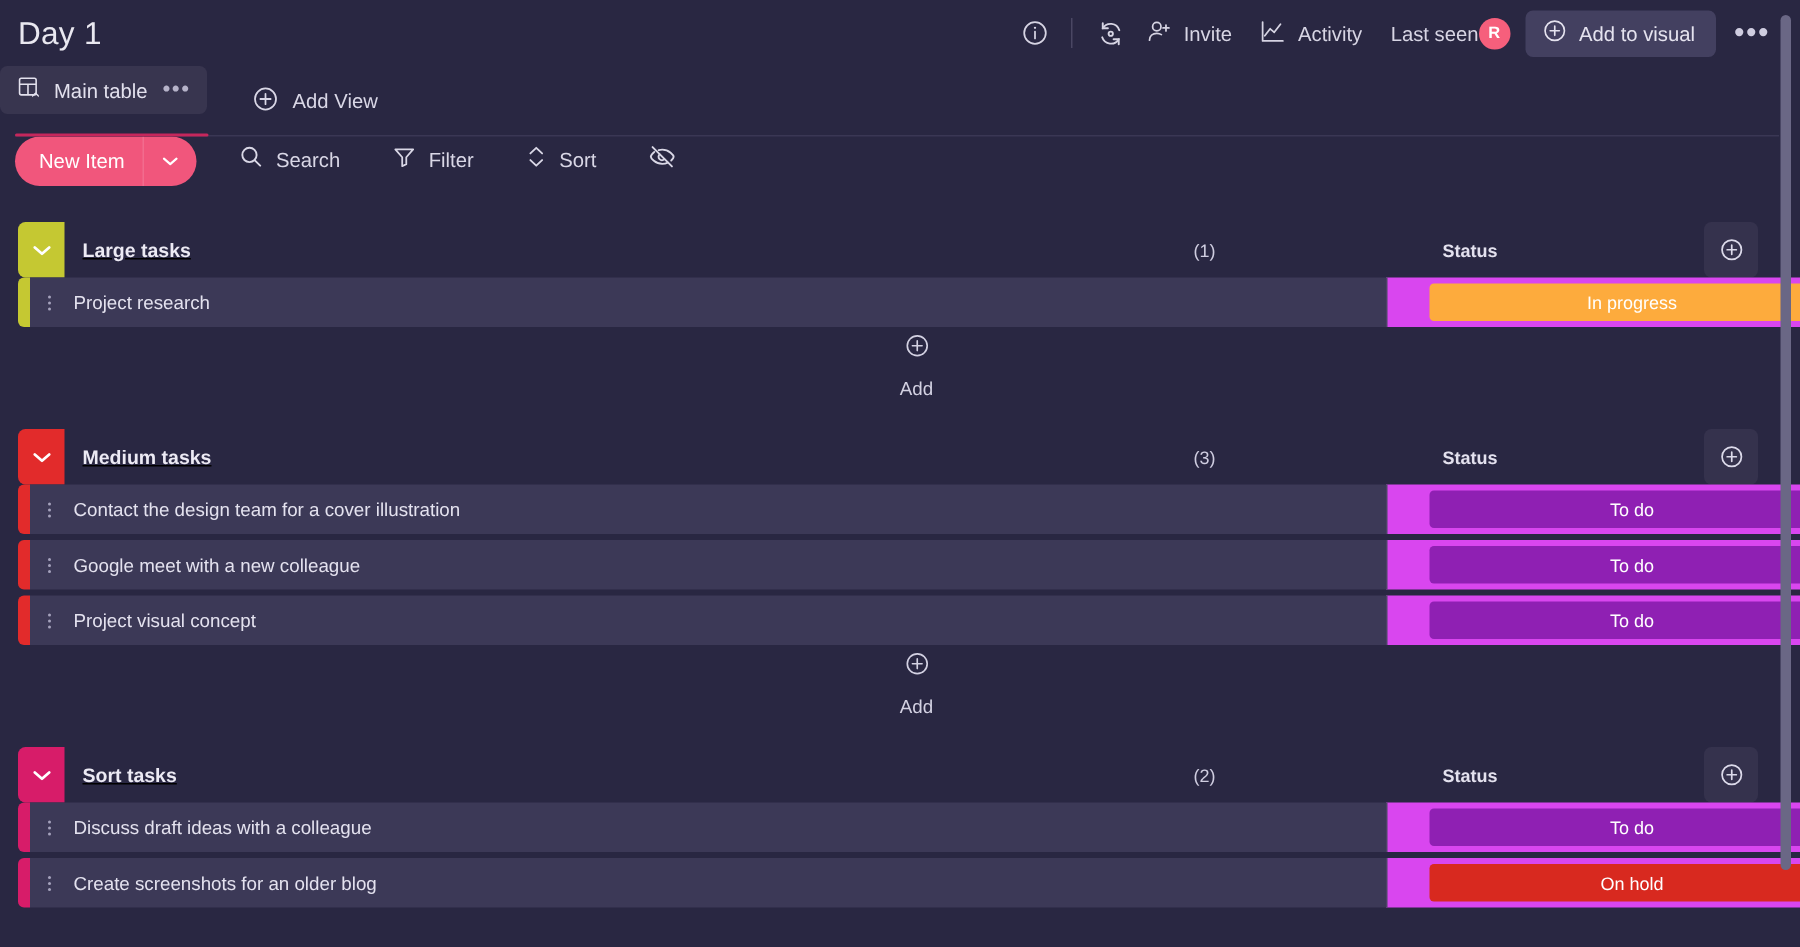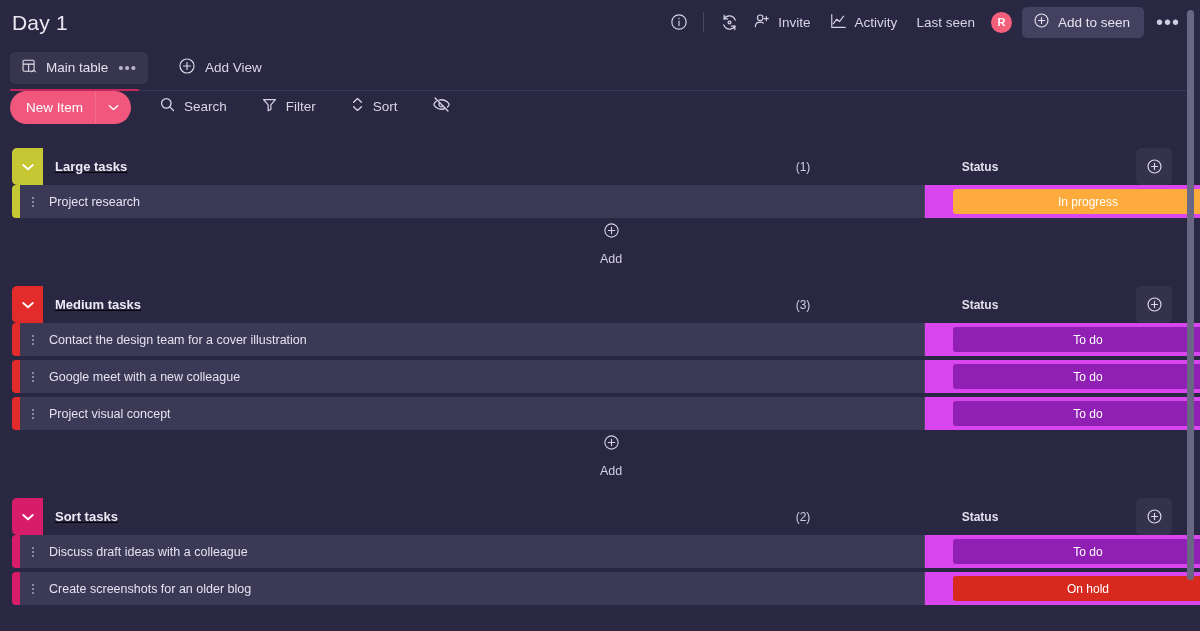--- a/index.html
+++ b/index.html
@@ -33,21 +33,21 @@
   }
   .ticon svg { display:block; }
   .vdiv { width:1px; height:20px; background:#4a4763; margin: 0 10px 0 9px; }
   .tbtn {
     display: flex; align-items: center; gap: 7px;
     height: 30px; padding: 0 9px; border-radius: 4px;
     color: #d7d5e4; font-size: 13.5px; cursor: pointer;
     white-space: nowrap;
   }
   .lastseen {
-    display:flex; align-items:center; gap:16px;
+    display:flex; align-items:center; gap:0;
     color:#d7d5e4; font-size: 13.5px; margin-left: 10px; margin-right: 4px;
     white-space: nowrap;
   }
   .avatar {
     width:21px; height:21px; border-radius:50%;
     background:#f65f7c; color:#fff; font-size:11px; font-weight:700;
     display:flex; align-items:center; justify-content:center;
     cursor:pointer;
   }
   .addboard {
@@ -56,22 +56,22 @@
     height:31px; padding: 0 14px 0 11px; border-radius:5px;
     cursor:pointer; margin-left: 6px; white-space:nowrap;
   }
   .kebab {
     color:#cfcde0; font-size:20px; line-height:10px;
     padding: 0 6px 0 12px; cursor:pointer; letter-spacing:1px;
   }
 
   
   .tabbar {
-    height: 47px; display:flex; align-items:center;
-    padding-left: 10px; position:relative;
+    height: 47px; display:flex; 
+    position:relative;
   }
   .tabbar:after {
     content:""; position:absolute; left:10px; right:14px; bottom:0;
     height:1px; background:#3a3754;
   }
   .tab {
     display:flex; align-items:center; gap:8px;
     background:#38354f; height:32px; padding:0 11px 0 11px;
     border-radius:5px; cursor:pointer; position:relative;
     color:#e3e1ee; font-size:13.5px;
@@ -237,21 +237,21 @@
       <span class="avatar">R</span>
     </div>
 
     <div class="addboard">
       <span>
         <svg width="17" height="17" viewBox="0 0 20 20" fill="none" stroke="#e5e3ef" stroke-width="1.3" stroke-linecap="round">
           <circle cx="10" cy="10" r="7.6"></circle>
             <path d="M10 6.4v7.2M6.4 10h7.2"></path>
         </svg>
       </span>
-      <span>Add to seen</span>
+      <span>Add to visual</span>
     </div>
 
     <div class="kebab">•••</div>
   </div>
 </div>
 
 <div class="tabbar">
   <div class="tab">
     <span>
       <svg width="17" height="17" viewBox="0 0 20 20" fill="none" stroke="#e3e1ee" stroke-width="1.25">

